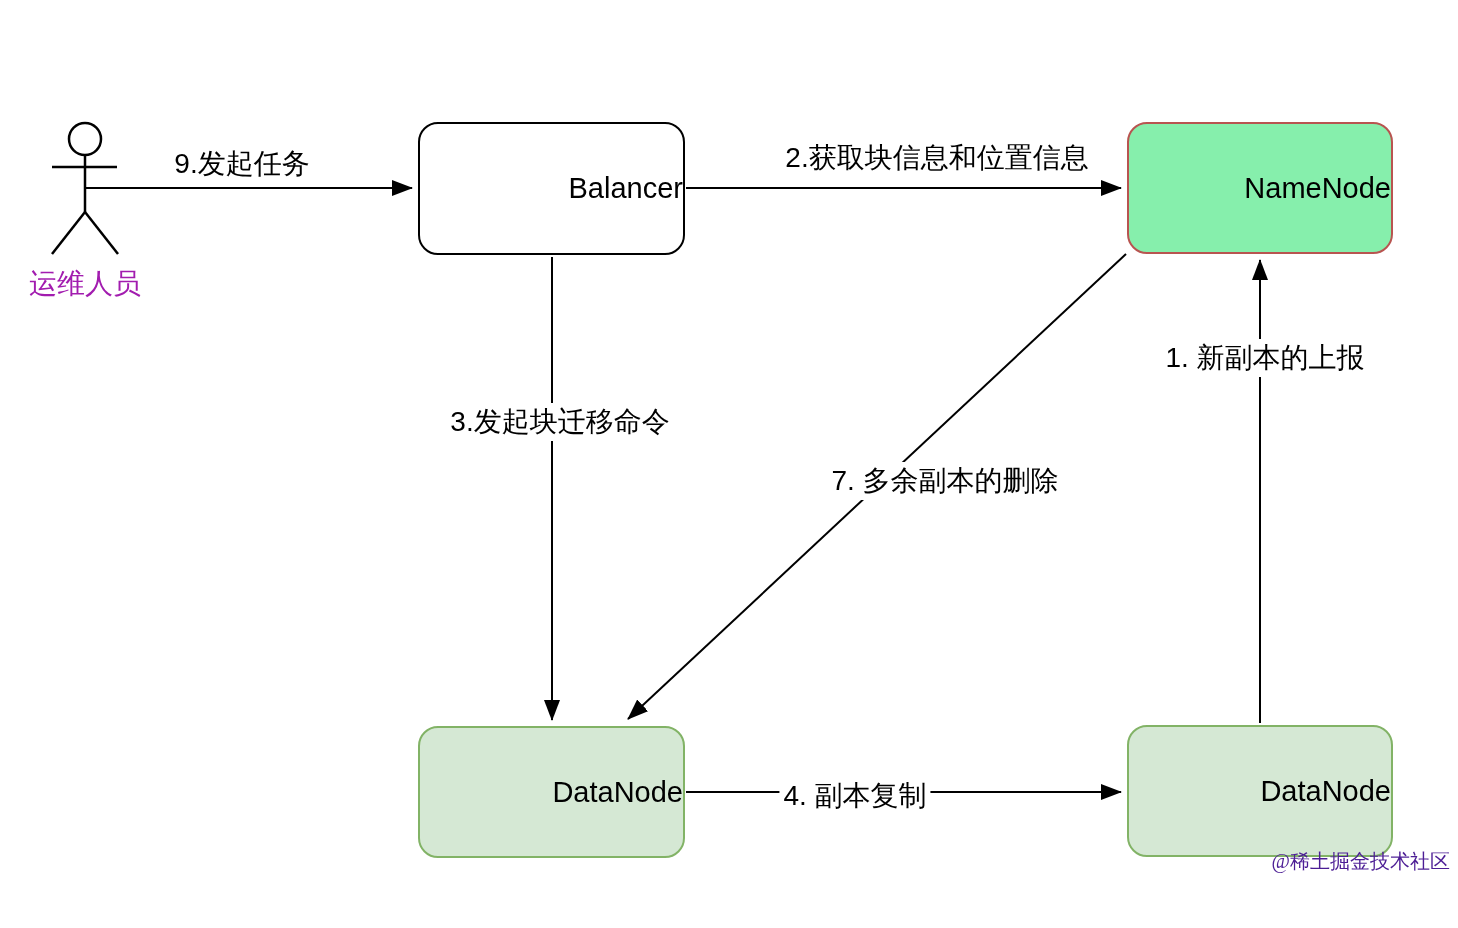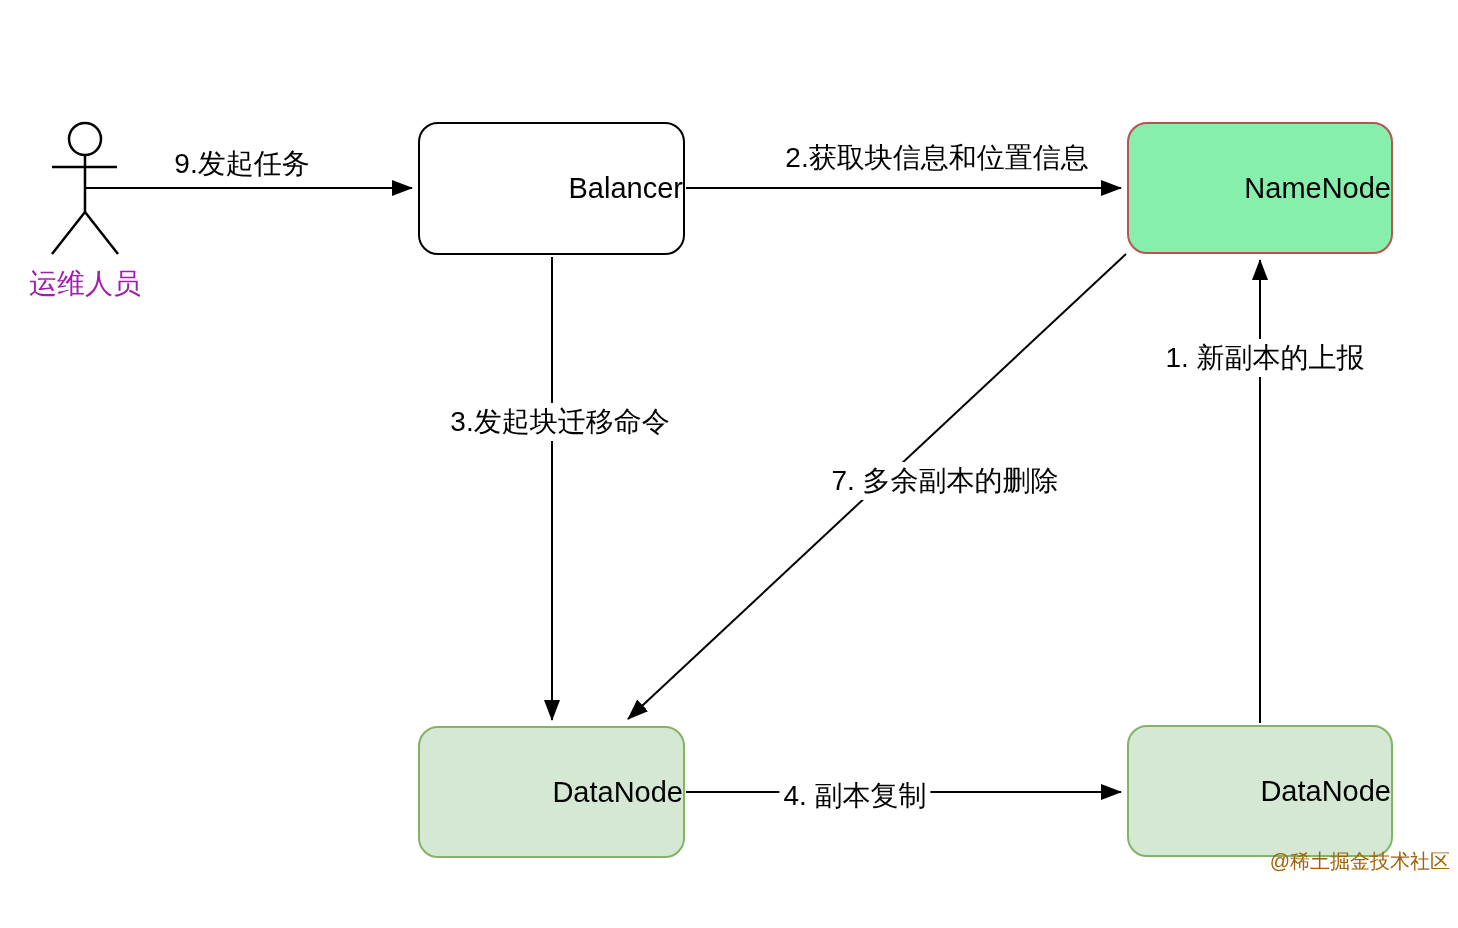--- a/index.html
+++ b/index.html
@@ -70,22 +70,23 @@
     left: 85px; top: 284px;
     transform: translate(-50%, -50%);
     font-size: 28px;
     color: #a21caf;
     white-space: nowrap;
   }
   .watermark {
     position: absolute;
     right: 8px; top: 848px;
     font-size: 20px;
-    color: #a16207;
+    color: #4c1d95;
     white-space: nowrap;
+    font-family: Liberation Serif, serif;
   }
 </style>
 </head>
 <body>
 
 <div class="canvas">
 
   <svg class="layer" width="1458" height="928" viewBox="0 0 1458 928">
     <defs>
       <marker id="arrowhead" markerUnits="userSpaceOnUse" markerWidth="22" markerHeight="16" refX="20" refY="8" orient="auto">

